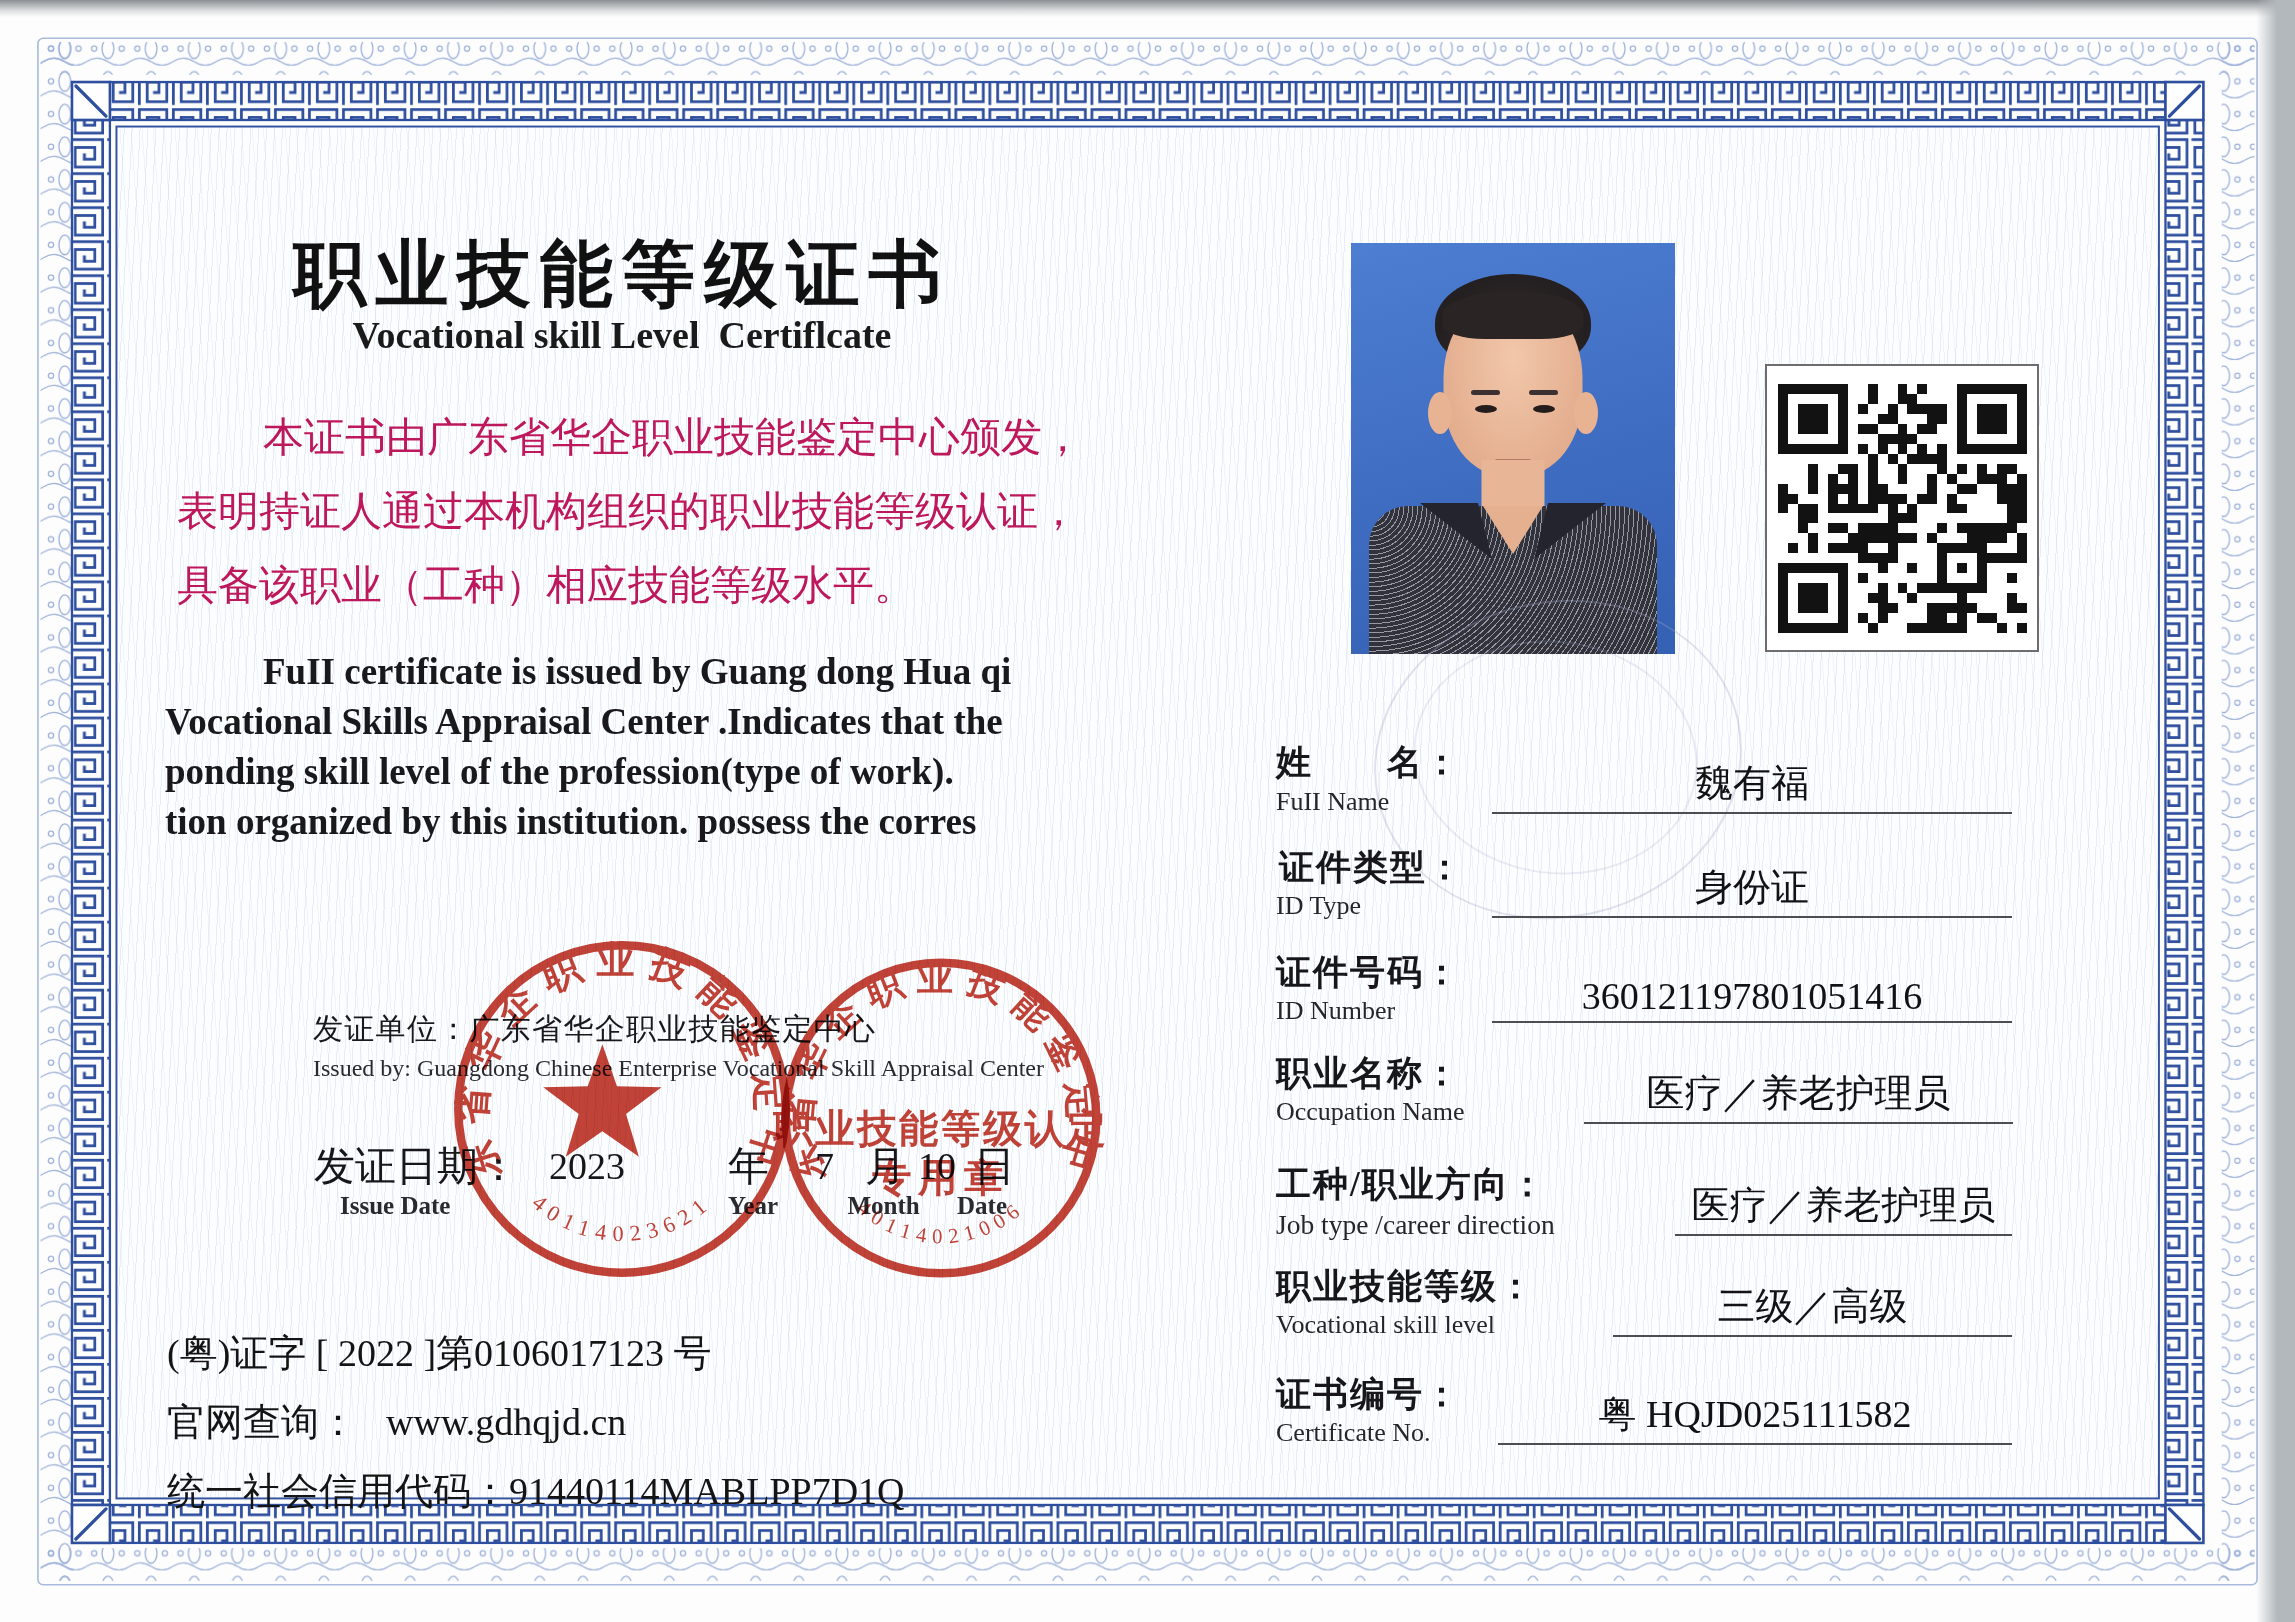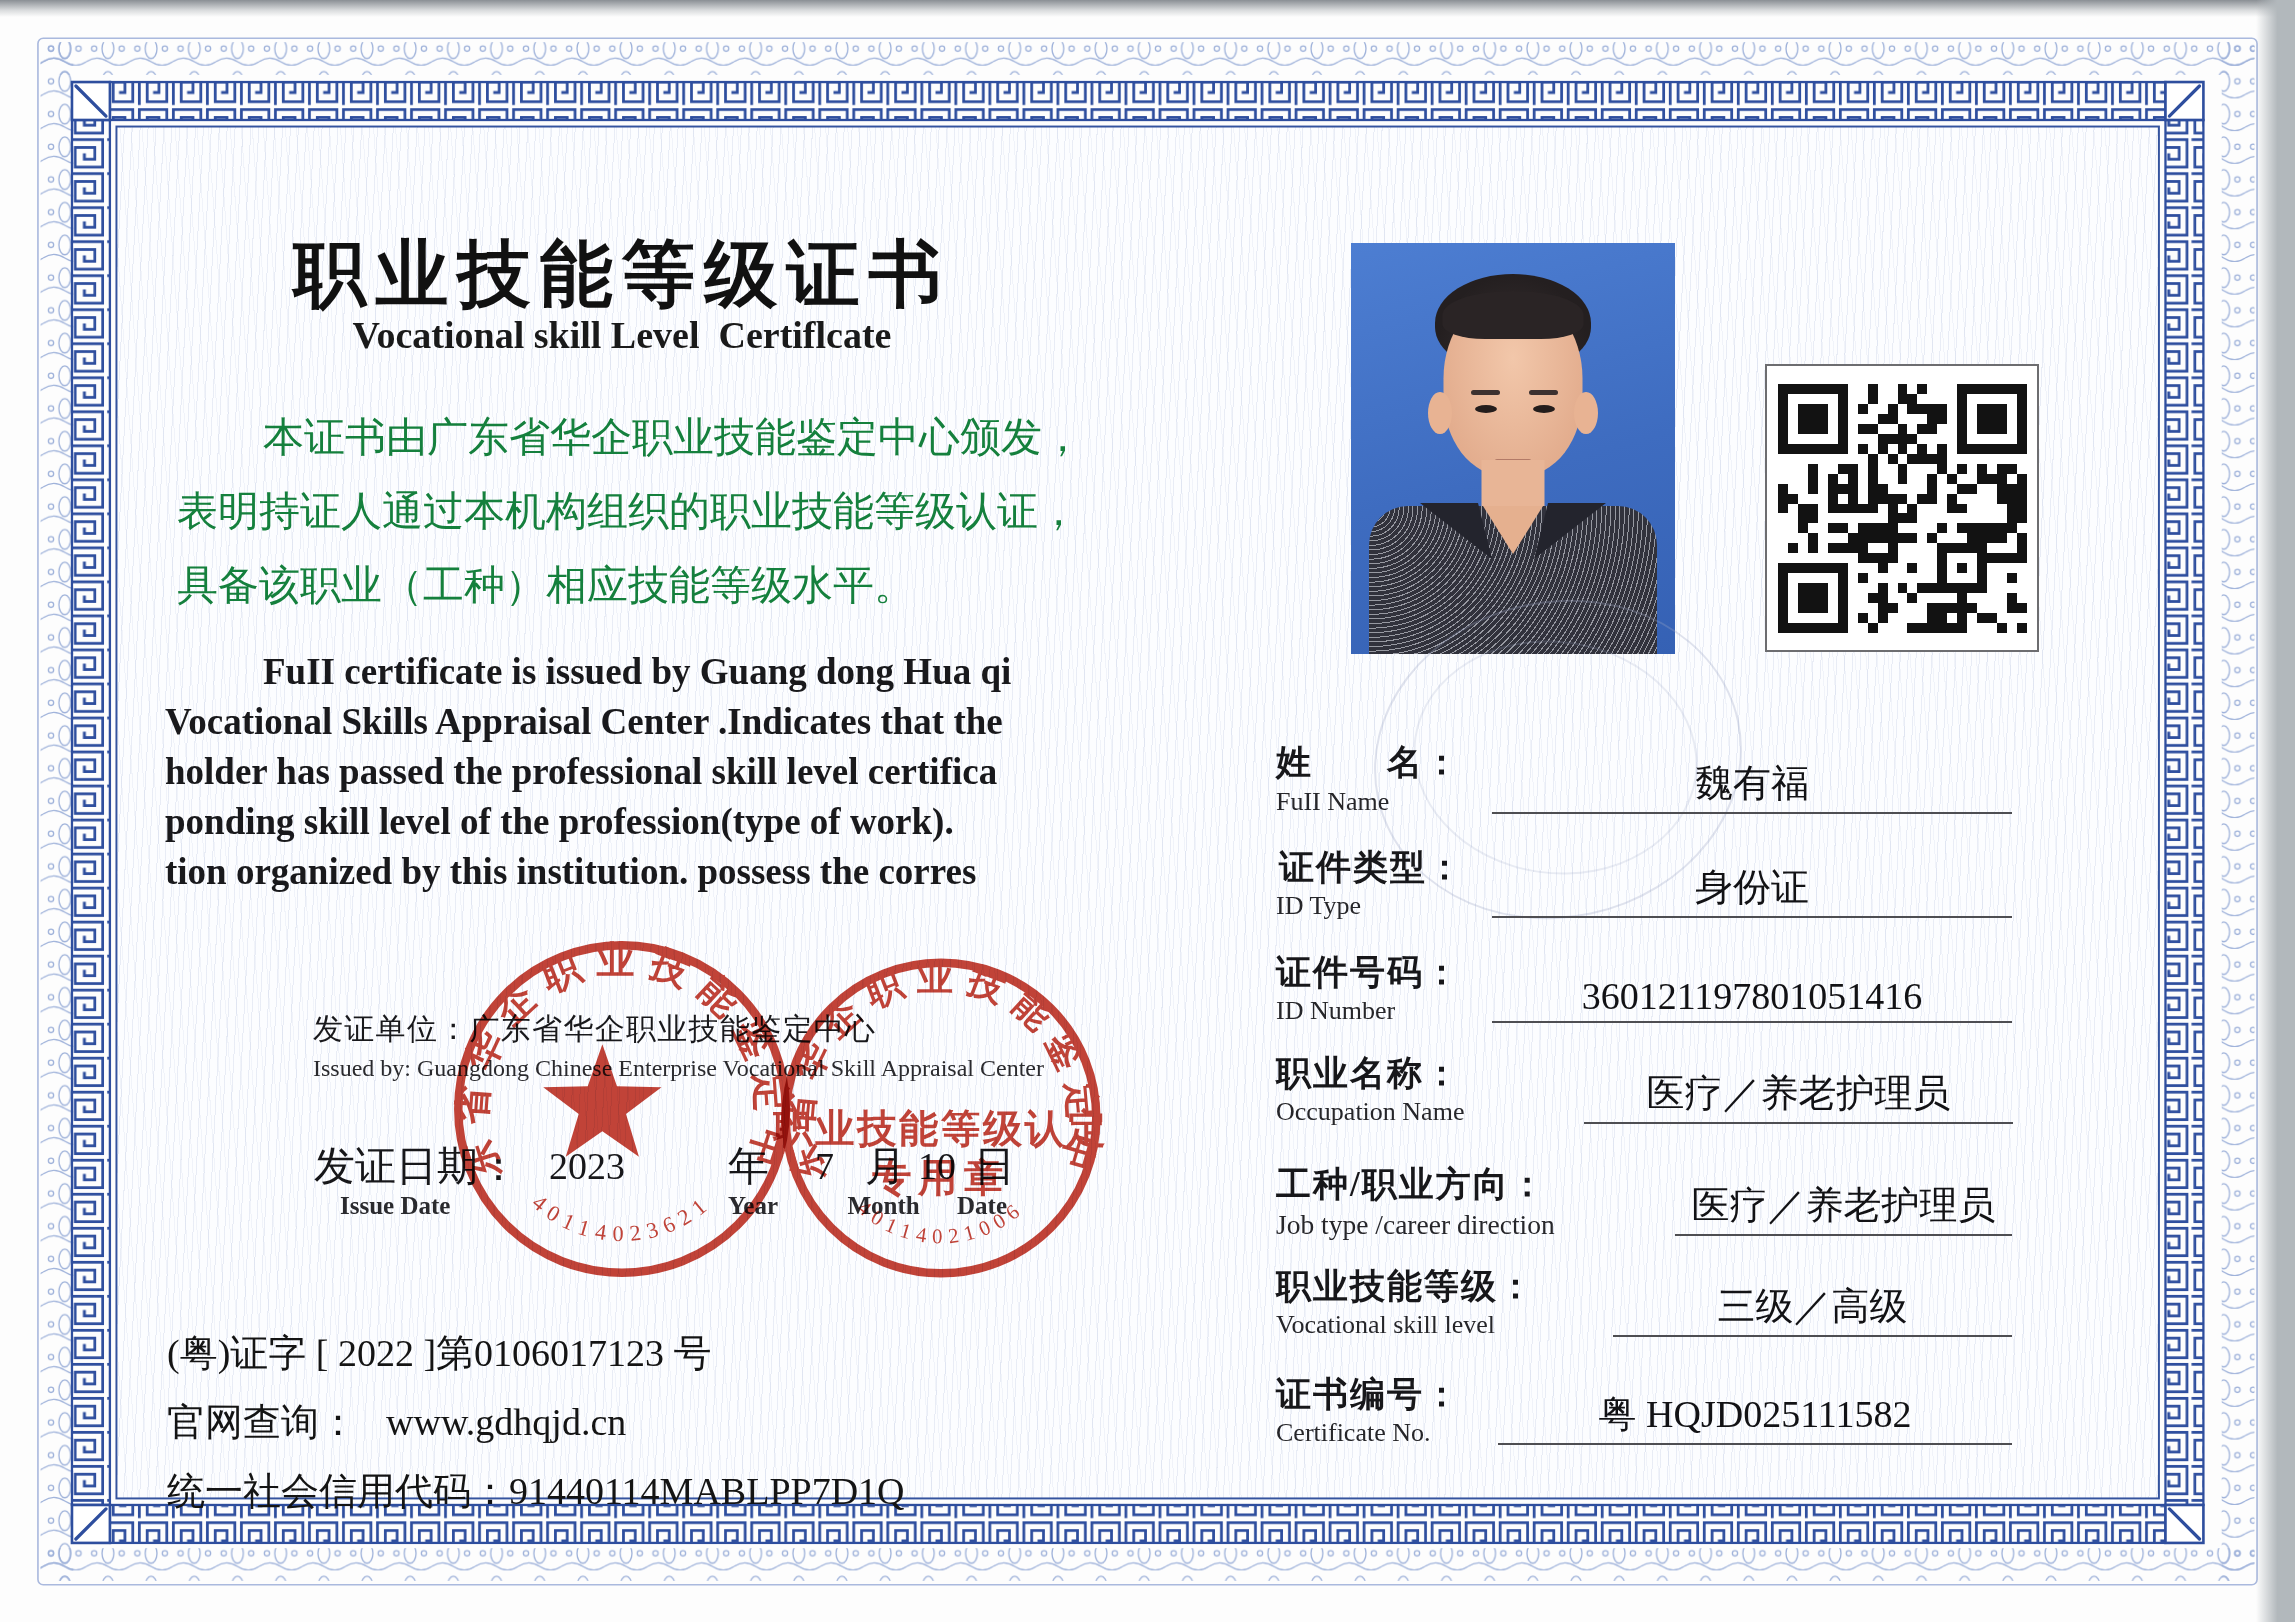--- a/index.html
+++ b/index.html
@@ -15,21 +15,21 @@
   #texture{left:116px;top:126px;width:2043px;height:1372px;background:#fcfdff;
     background-image:
       repeating-linear-gradient(93deg,rgba(188,198,224,.30) 0 1px,rgba(255,255,255,0) 1px 7.9px),
       repeating-linear-gradient(86deg,rgba(180,192,222,.16) 0 1px,rgba(255,255,255,0) 1px 11px);}
   #frame{left:0;top:0;width:2295px;height:1623px;}
   
   #title-zh{left:164px;top:215px;width:916px;text-align:center;font-size:73px;font-weight:700;
     letter-spacing:9.2px;color:#111;margin-top:11px;}
   #title-en{left:164px;top:313px;width:916px;text-align:center;font-size:38px;font-weight:600;
     white-space:pre;color:#1a1a1a;}
-  #intro-zh{left:177px;top:400px;width:936px;font-size:41px;line-height:74px;color:#15803d;}
+  #intro-zh{left:177px;top:400px;width:936px;font-size:41px;line-height:74px;color:#be185d;}
   #intro-zh .ind{text-indent:2.1em;}
   #intro-en{left:165px;top:647px;width:949px;font-size:37px;line-height:50px;font-weight:600;color:#19191c;}
   #intro-en .ind{text-indent:98px;}
   #issuer-zh{left:313px;top:1009px;font-size:30px;letter-spacing:1.3px;color:#19191c;}
   #issuer-en{left:313px;top:1055px;font-size:24px;color:#2a2a2e;}
   .datezh{font-size:41px;color:#17171a;}
   .dateval{font-size:38px;color:#17171a;}
   .dateen{font-size:25px;color:#2a2a2e;font-weight:bold;}
   #footer-block{left:167px;top:1319px;font-size:38px;line-height:69px;color:#141414;}
   #footer-block .gap{display:inline-block;width:29px;}
@@ -133,21 +133,20 @@
 
   <div id="intro-zh" class="abs">
     <div class="ind">本证书由广东省华企职业技能鉴定中心颁发，</div>
     <div>表明持证人通过本机构组织的职业技能等级认证，</div>
     <div>具备该职业（工种）相应技能等级水平。</div>
   </div>
 
   <div id="intro-en" class="abs">
     <div class="ind">FuII certificate is issued by Guang dong Hua qi</div>
     <div>Vocational Skills Appraisal Center .Indicates that the</div>
-    <div>holder has passed the professional skill level certifica</div>
     <div>ponding  skill level of the profession(type of  work).</div>
     <div>tion organized by this institution. possess the corres</div>
   </div>
 
   <div id="issuer-zh" class="abs">发证单位：广东省华企职业技能鉴定中心</div>
   <div id="issuer-en" class="abs">Issued by: Guangdong Chinese Enterprise Vocational Skill Appraisal Center</div>
 
   <div class="abs datezh" style="left:314px;top:1139px">发证日期：</div>
   <div class="abs dateval" style="left:489px;top:1144px;width:196px;text-align:center">2023</div>
   <div class="abs datezh" style="left:728px;top:1139px">年</div>

